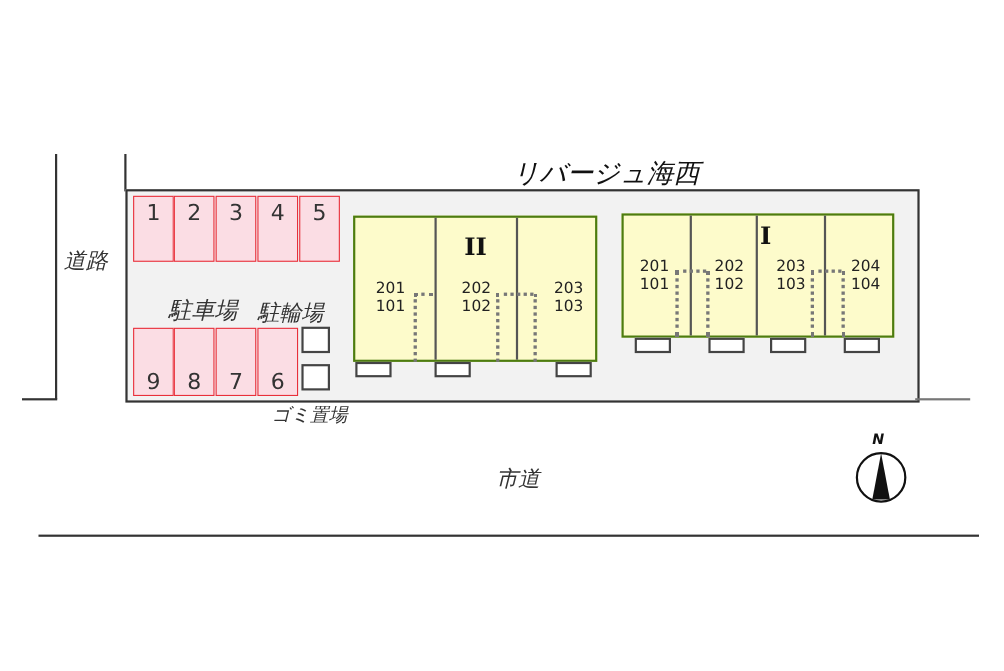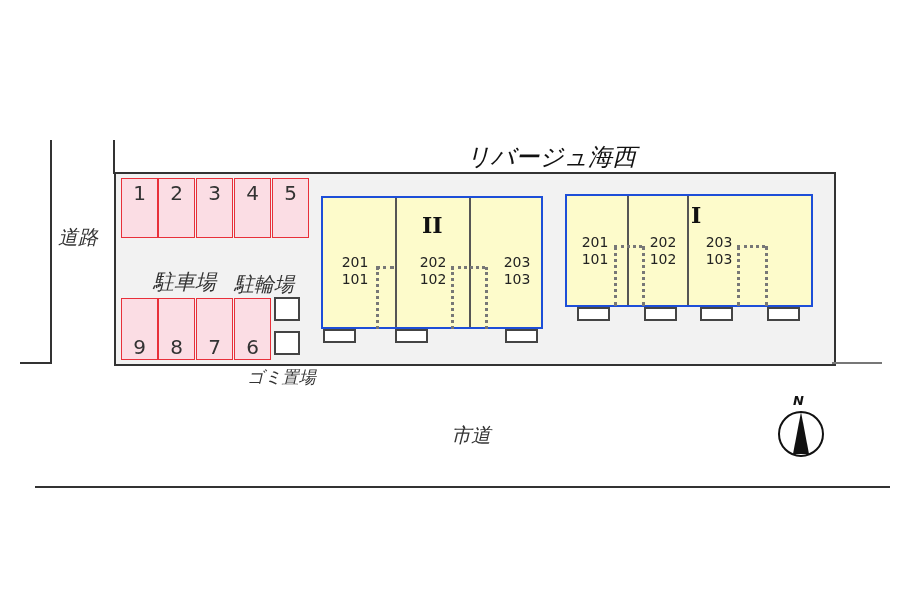--- a/index.html
+++ b/index.html
@@ -5,21 +5,21 @@
     html, body { margin:0; padding:0; background:#ffffff; }
     body { width:913px; height:610px; position:relative; overflow:hidden;
       font-family:"DejaVu Sans", "Liberation Sans", sans-serif; color:#222; }
     .abs { position:absolute; }
     .line { position:absolute; background:#333; }
     .site { position:absolute; left:114px; top:172px; width:718px; height:190px;
       background:#f2f2f2; border:2px solid #333; border-top-width:2px; }
     .stall { position:absolute; width:37px; height:60px; background:#fbdde4;
       border:1.5px solid #e8303a; box-sizing:border-box; font-size:20px;
       text-align:center; line-height:28px; color:#333; }
-    .bldg { position:absolute; background:#fdfbcb; border:2px solid #1d4ed8; box-sizing:border-box; }
+    .bldg { position:absolute; background:#fdfbcb; border:2px solid #4d7c0f; box-sizing:border-box; }
     .unit { position:absolute; top:0; bottom:0; border-right:2px solid #555; box-sizing:border-box; }
     .unit:last-child { border-right:none; }
     .unit-num { position:absolute; font-size:14px; line-height:17px; text-align:center; color:#222; }
     .porch { position:absolute; width:33px; height:14px; background:#fff; border:2px solid #444; box-sizing:border-box; }
     .bldg-label { position:absolute; font-family:"DejaVu Serif","Liberation Serif",serif; font-size:22px; font-weight:bold; color:#111; }
     .label { position:absolute; font-size:19px; color:#333; white-space:nowrap;font-style:italic; }
     .dotted { position:absolute; border-left:3px dotted #777; }
     .dotted-h { position:absolute; border-top:3px dotted #777; }
     .smallbox { position:absolute; width:26px; height:24px; background:#fff; border:2px solid #444; box-sizing:border-box; }
   </style>
@@ -104,20 +104,26 @@
         <div>202</div>
         <div>102</div>
       </div>
   </div>
   <div class="unit" style="left:122px; width:62px;">
     <div class="unit-num" style="left:12px; top:38px; width:36px;">
         <div>203</div>
         <div>103</div>
       </div>
   </div>
+  <div class="unit" style="left:184px; width:60px;">
+    <div class="unit-num" style="left:18px; top:38px; width:36px;">
+        <div>204</div>
+        <div>104</div>
+      </div>
+  </div>
 </div>
 <div class="bldg-label" style="left:691px; top:202px;">I</div>
 
 <div class="dotted" style="left:614px; top:246px; height:60px;"></div>
 <div class="dotted-h" style="left:614px; top:245px; width:28px;"></div>
 <div class="dotted" style="left:642px; top:246px; height:60px;"></div>
 <div class="dotted" style="left:737px; top:246px; height:60px;"></div>
 <div class="dotted-h" style="left:737px; top:245px; width:28px;"></div>
 <div class="dotted" style="left:765px; top:246px; height:60px;"></div>
 

